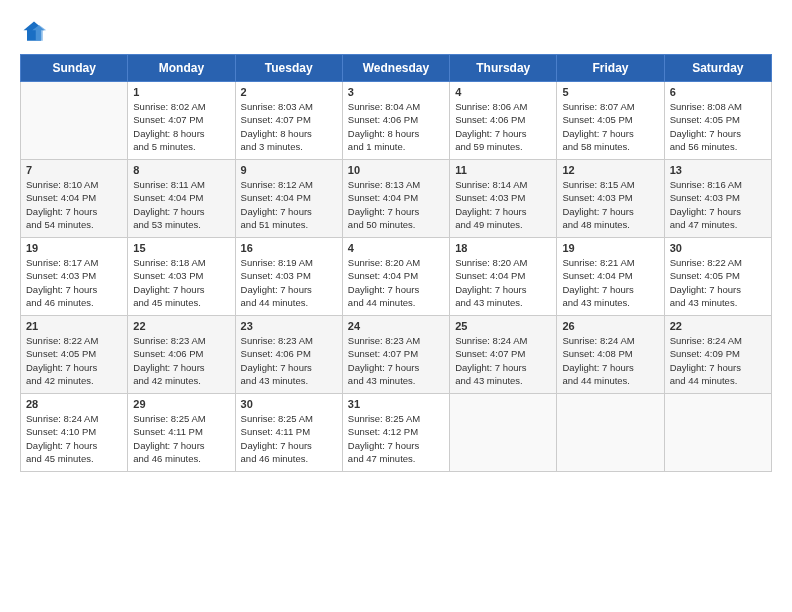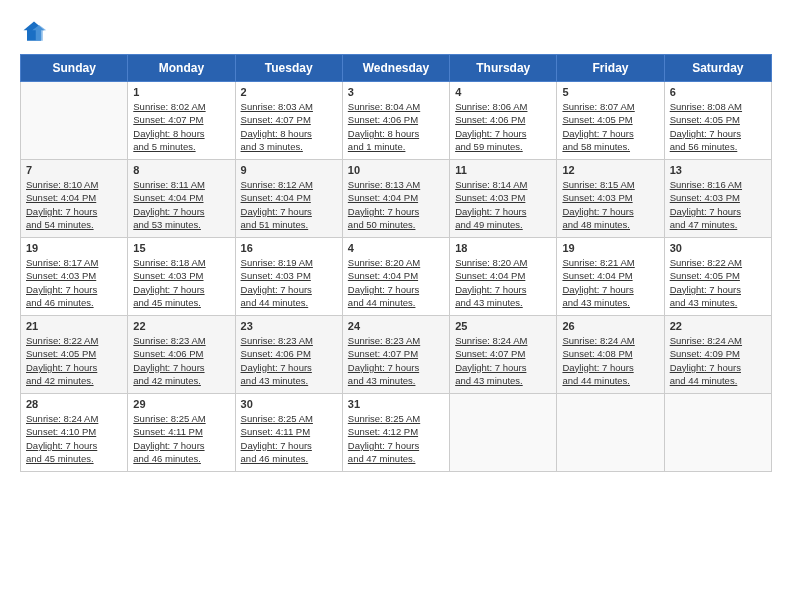--- a/index.html
+++ b/index.html
@@ -80,21 +80,20 @@
     .day-number {
       font-weight: bold;
       font-size: 11px;
       display: block;
       margin-bottom: 2px;
     }
     .day-info {
       font-size: 9.5px;
       line-height: 1.4;
       color: #333;
-      text-decoration: underline;
     }
     .empty-cell {
       background-color: #f9f9f9 !important;
     }
   </style>
 </head>
 <body>
 
 <div class="container">
   <div class="header-row">

